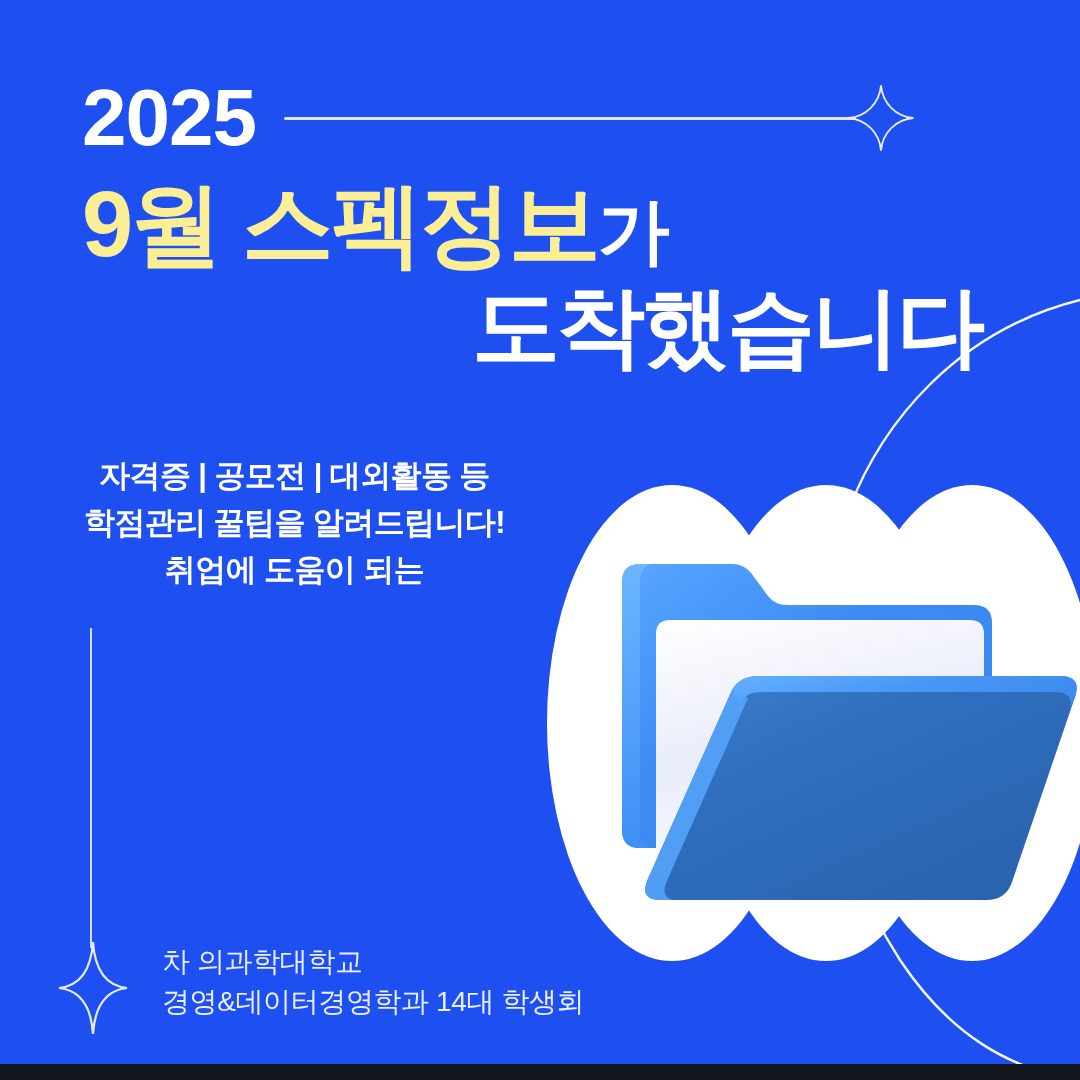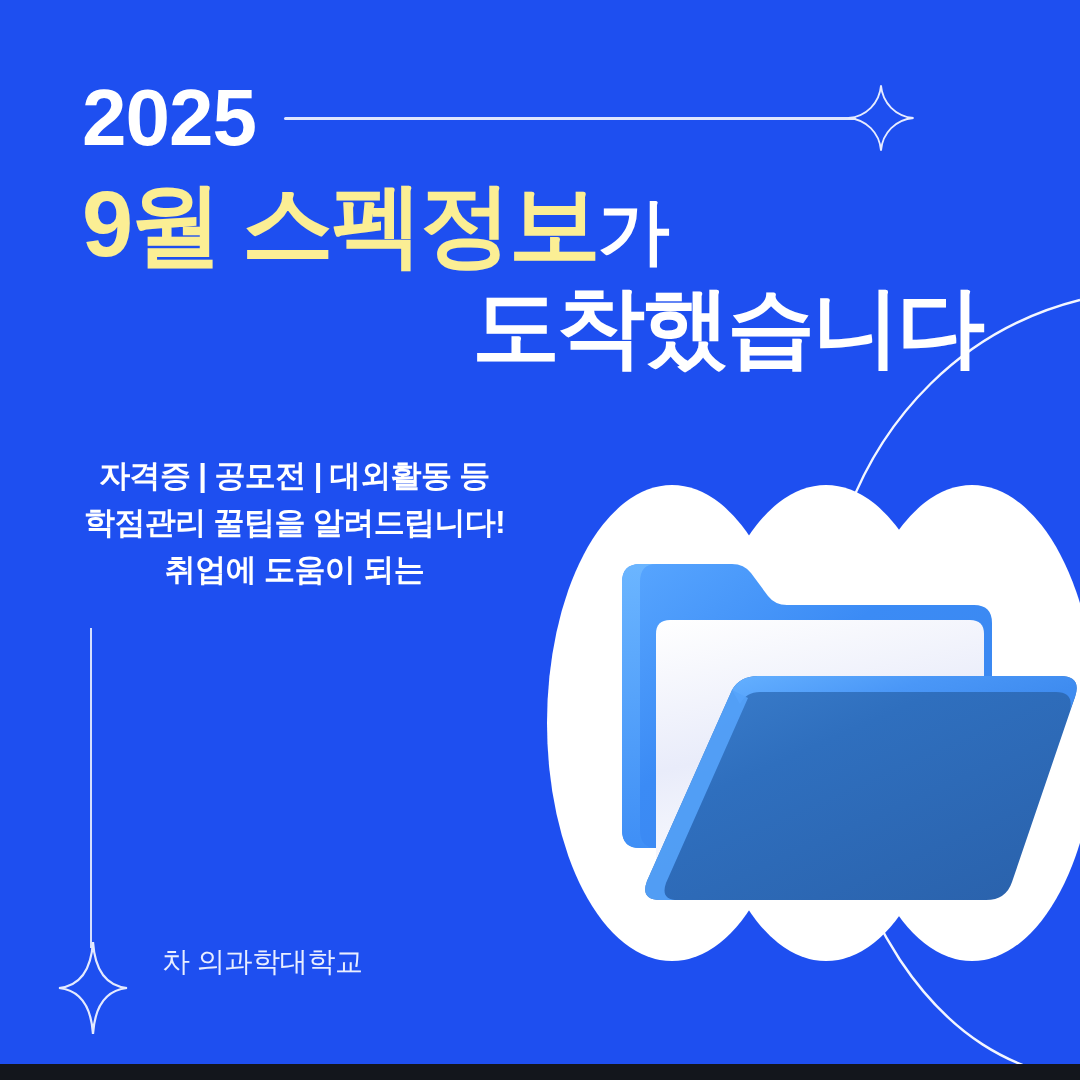--- a/index.html
+++ b/index.html
@@ -269,15 +269,16 @@
   </div>
 
   <div class="left-rule"></div>
 
   <svg class="sparkle-bottom" viewBox="0 0 70 92" xmlns="http://www.w3.org/2000/svg" aria-hidden="true">
     <path d="M 35 0 C 37 30 50 44 69 46 C 50 48 37 62 35 92 C 33 62 20 48 1 46 C 20 44 33 30 35 0 Z" fill="none" stroke="#e4eaff" stroke-width="2.2"></path>
   </svg>
 
   <div class="footer">
     <div>차 의과학대학교</div>
+    <div>경영&amp;데이터경영학과 14대 학생회</div>
   </div>
 
 </div>
 
 </body></html>

